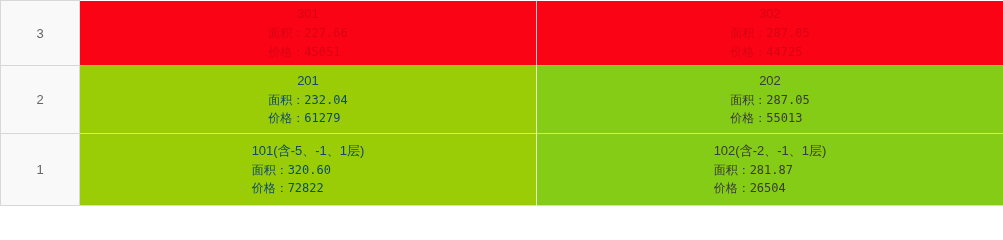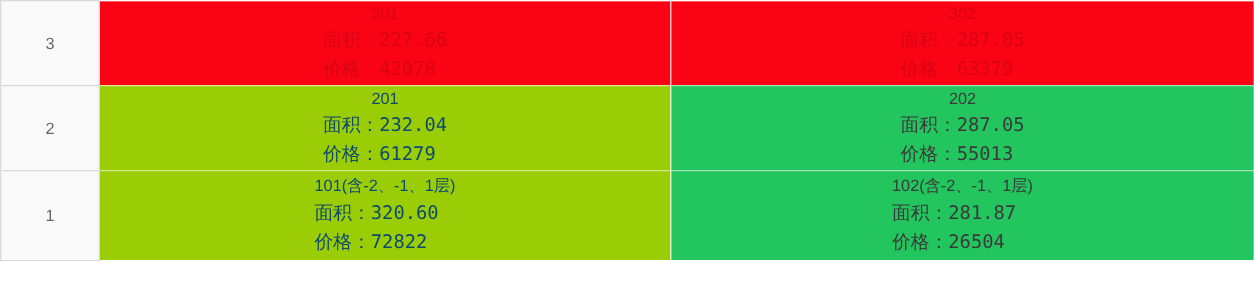--- a/index.html
+++ b/index.html
@@ -47,40 +47,40 @@
   }
   .unit-cell.sold {
     background: #fa0415;
     color: #d80414;
   }
   .unit-cell.avail-green {
     background: #9bcd07;
     color: #0c4a6e;
   }
   .unit-cell.avail-yellow {
-    background: #22c55e;
+    background: #84cc16;
     color: #3a3a3a;
   }
   .unit-inner {
     display: inline-block;
     text-align: left;
   }
   .unit-line {
     display: block;
     white-space: nowrap;
   }
   .unit-name {
     text-align: center;
   }
   .sold .unit-line {
     color: #d80414;
   }
   .num-mono {
     font-family: "DejaVu Sans Mono", monospace;
-    font-size: 15px;
+    font-size: 12px;
     letter-spacing: 0px;
   }
   .row-3 { height: 65px; }
   .row-2 { height: 68px; }
   .row-1 { height: 72px; }
 </style>
 </head>
 <body>
 
 <table class="building-table">
@@ -89,28 +89,28 @@
     <col style="width:457px">
     <col style="width:467px">
   </colgroup>
   <tbody>
     <tr class="row-3">
       <td class="floor-cell">3</td>
       <td class="unit-cell sold">
         <span class="unit-inner">
           <span class="unit-line unit-name">301</span>
           <span class="unit-line num-mono">面积：227.66</span>
-          <span class="unit-line num-mono">价格：42078</span>
+          <span class="unit-line num-mono">价格：45051</span>
         </span>
       </td>
       <td class="unit-cell sold">
         <span class="unit-inner">
           <span class="unit-line unit-name">302</span>
           <span class="unit-line num-mono">面积：287.05</span>
-          <span class="unit-line num-mono">价格：63379</span>
+          <span class="unit-line num-mono">价格：44725</span>
         </span>
       </td>
     </tr>
     <tr class="row-2">
       <td class="floor-cell">2</td>
       <td class="unit-cell avail-green">
         <span class="unit-inner">
           <span class="unit-line unit-name">201</span>
           <span class="unit-line num-mono">面积：232.04</span>
           <span class="unit-line num-mono">价格：61279</span>
@@ -121,21 +121,21 @@
           <span class="unit-line unit-name">202</span>
           <span class="unit-line num-mono">面积：287.05</span>
           <span class="unit-line num-mono">价格：55013</span>
         </span>
       </td>
     </tr>
     <tr class="row-1">
       <td class="floor-cell">1</td>
       <td class="unit-cell avail-green">
         <span class="unit-inner">
-          <span class="unit-line unit-name">101(含-2、-1、1层)</span>
+          <span class="unit-line unit-name">101(含-5、-1、1层)</span>
           <span class="unit-line num-mono">面积：320.60</span>
           <span class="unit-line num-mono">价格：72822</span>
         </span>
       </td>
       <td class="unit-cell avail-yellow">
         <span class="unit-inner">
           <span class="unit-line unit-name">102(含-2、-1、1层)</span>
           <span class="unit-line num-mono">面积：281.87</span>
           <span class="unit-line num-mono">价格：26504</span>
         </span>

